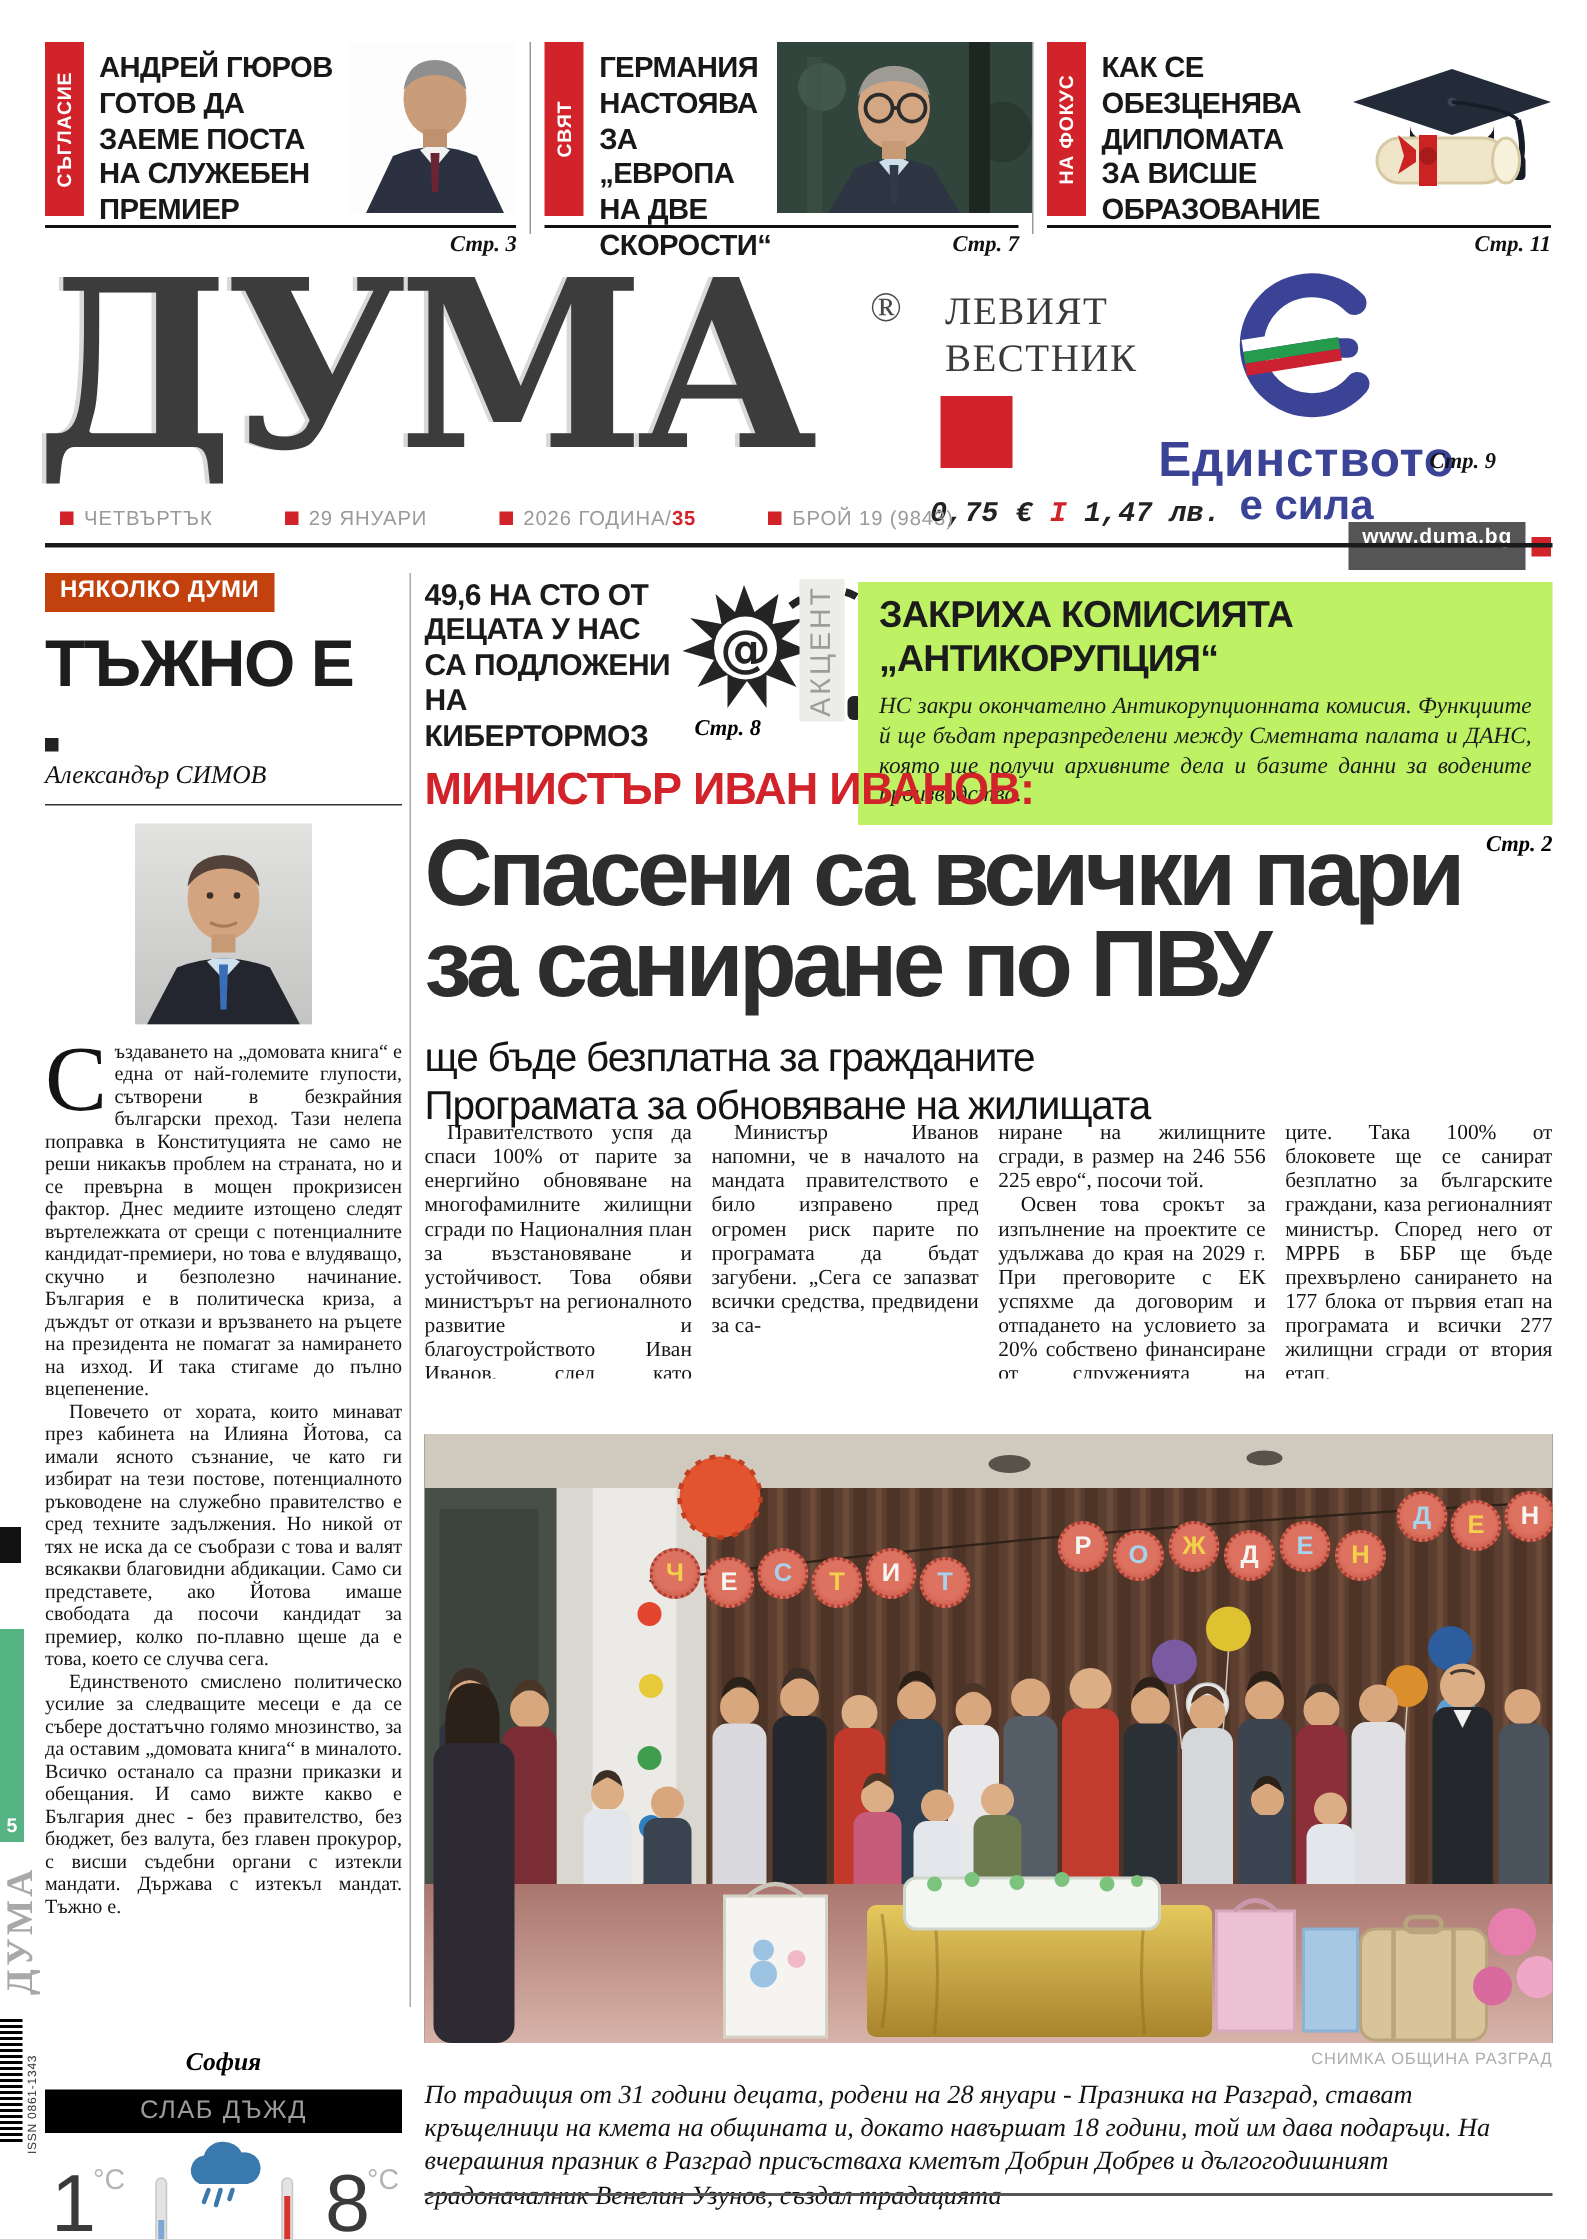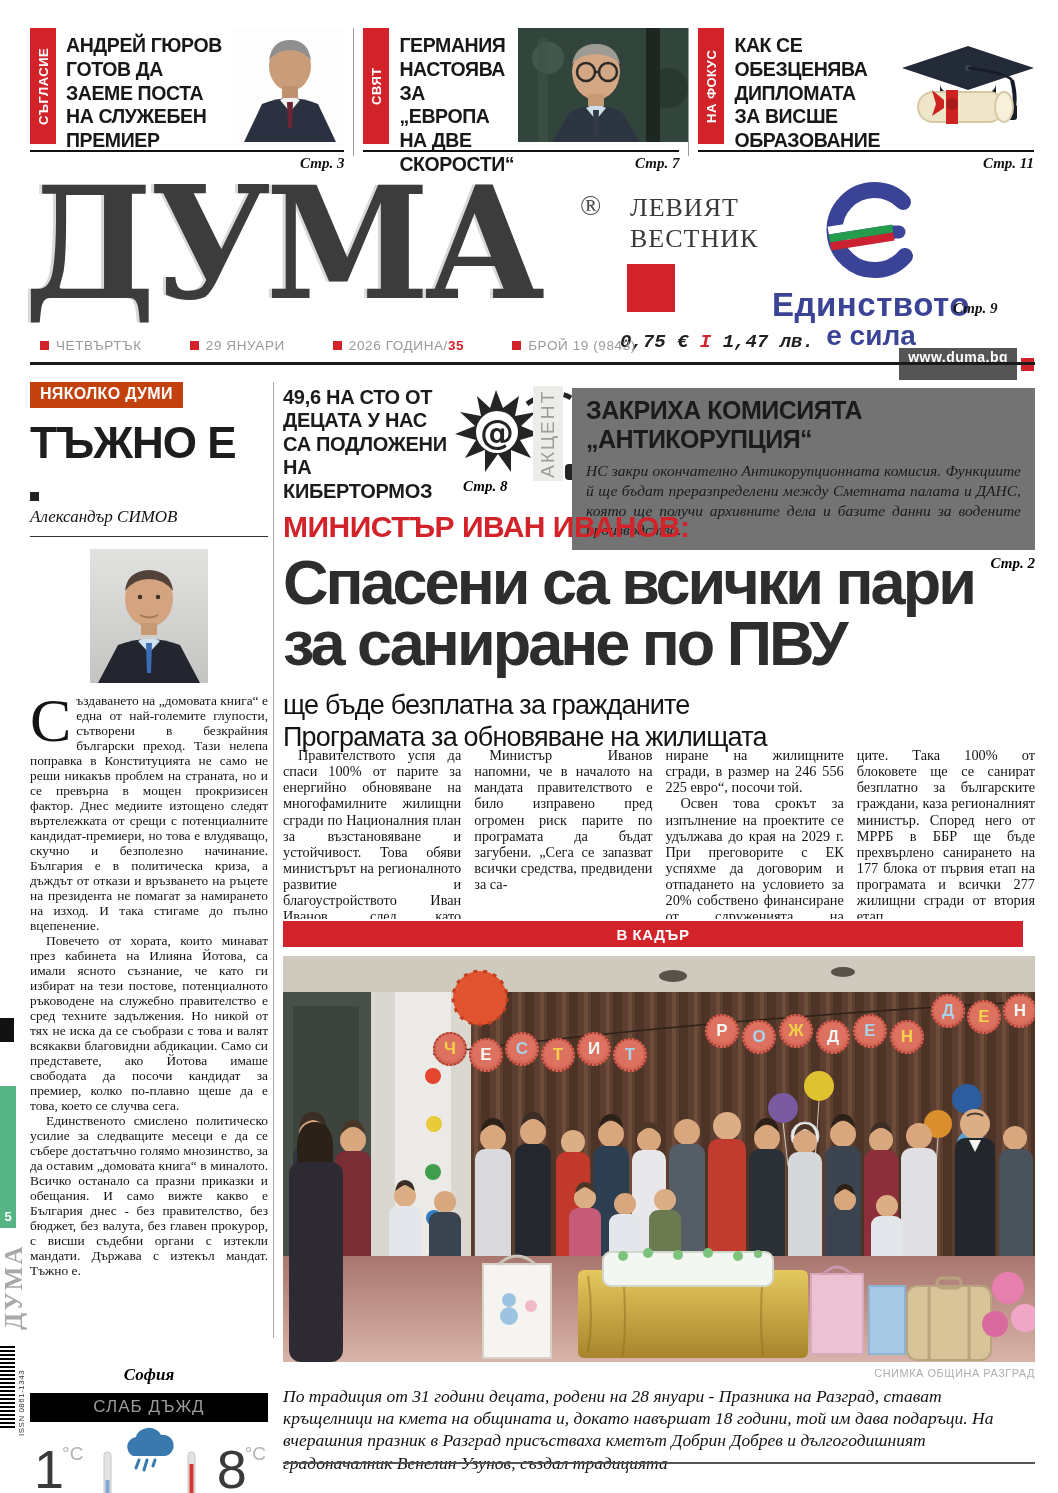--- a/index.html
+++ b/index.html
@@ -91,21 +91,21 @@
   .cyber-title { font-weight:bold; font-size:20px; line-height:1.17; letter-spacing:-.3px; color:#1b1b1b; }
   .cyber-icon { position:absolute; left:158px; top:-4px; }
   .cyber-page { position:absolute; left:180px; top:92px; font-family:"Liberation Serif",serif;
                 font-style:italic; font-weight:bold; font-size:15px; }
   .accent-box { position:absolute; left:533px; top:386px; width:30px; height:95px; background:#ecece8;
                 display:flex; align-items:center; justify-content:center; }
   .accent-box span { writing-mode:vertical-rl; transform:rotate(180deg); color:#9c9c9c; font-size:19px; letter-spacing:2px; }
 
   
   .anti { position:absolute; left:572px; top:388px; width:463px; }
-  .anti-box { background:#737373; padding:8px 14px 10px; }
+  .anti-box { background:#bef264; padding:8px 14px 10px; }
   .anti-title { font-weight:bold; font-size:25px; letter-spacing:-.5px; color:#1b1b1b; }
   .anti-sum { font-family:"Liberation Serif",serif; font-style:italic; font-size:15.5px; line-height:1.28;
               color:#1a1a1a; text-align:justify; margin-top:7px; }
   .anti-page { text-align:right; font-family:"Liberation Serif",serif; font-style:italic; font-weight:bold;
                font-size:15px; margin-top:5px; }
 
   
   .mainart { position:absolute; left:283px; top:510px; width:752px; }
   .ma-kicker { color:#d2232a; font-weight:bold; font-size:30px; letter-spacing:-.5px; }
   .ma-head { font-weight:bold; font-size:63px; line-height:.97; letter-spacing:-3px; color:#2d2d2d; margin-top:8px; }
@@ -367,21 +367,20 @@
     <div class="col">
       <p>ниране на жилищните сгради, в размер на 246 556 225 евро“, посочи той.</p>
       <p class="ind">Освен това срокът за изпълнение на проектите се удължава до края на 2029 г. При преговорите с ЕК успяхме да договорим и отпадането на условието за 20% собствено финансиране от сдруженията на собствени-</p>
     </div>
     <div class="col">
       <p>ците. Така 100% от блоковете ще се санират безплатно за българските граждани, каза регионалният министър. Според него от МРРБ в ББР ще бъде прехвърлено санирането на 177 блока от първия етап на програмата и всички 277 жилищни сгради от втория етап.</p>
 
     </div>
   </div>
 
-  <div class="kadar">В КАДЪР</div>
   <div class="photo">
     <svg width="752" height="406" viewBox="0 0 752 406">
       <defs>
         <pattern id="curt" width="22" height="40" patternUnits="userSpaceOnUse">
           <rect width="22" height="40" fill="#5c3e30"></rect>
           <rect width="9" height="40" fill="#4e3327"></rect>
           <rect x="15" width="4" height="40" fill="#6d4c3a"></rect>
         </pattern>
         <linearGradient id="carp" x1="0" y1="0" x2="0" y2="1">
           <stop offset="0" stop-color="#a9766e"></stop>

